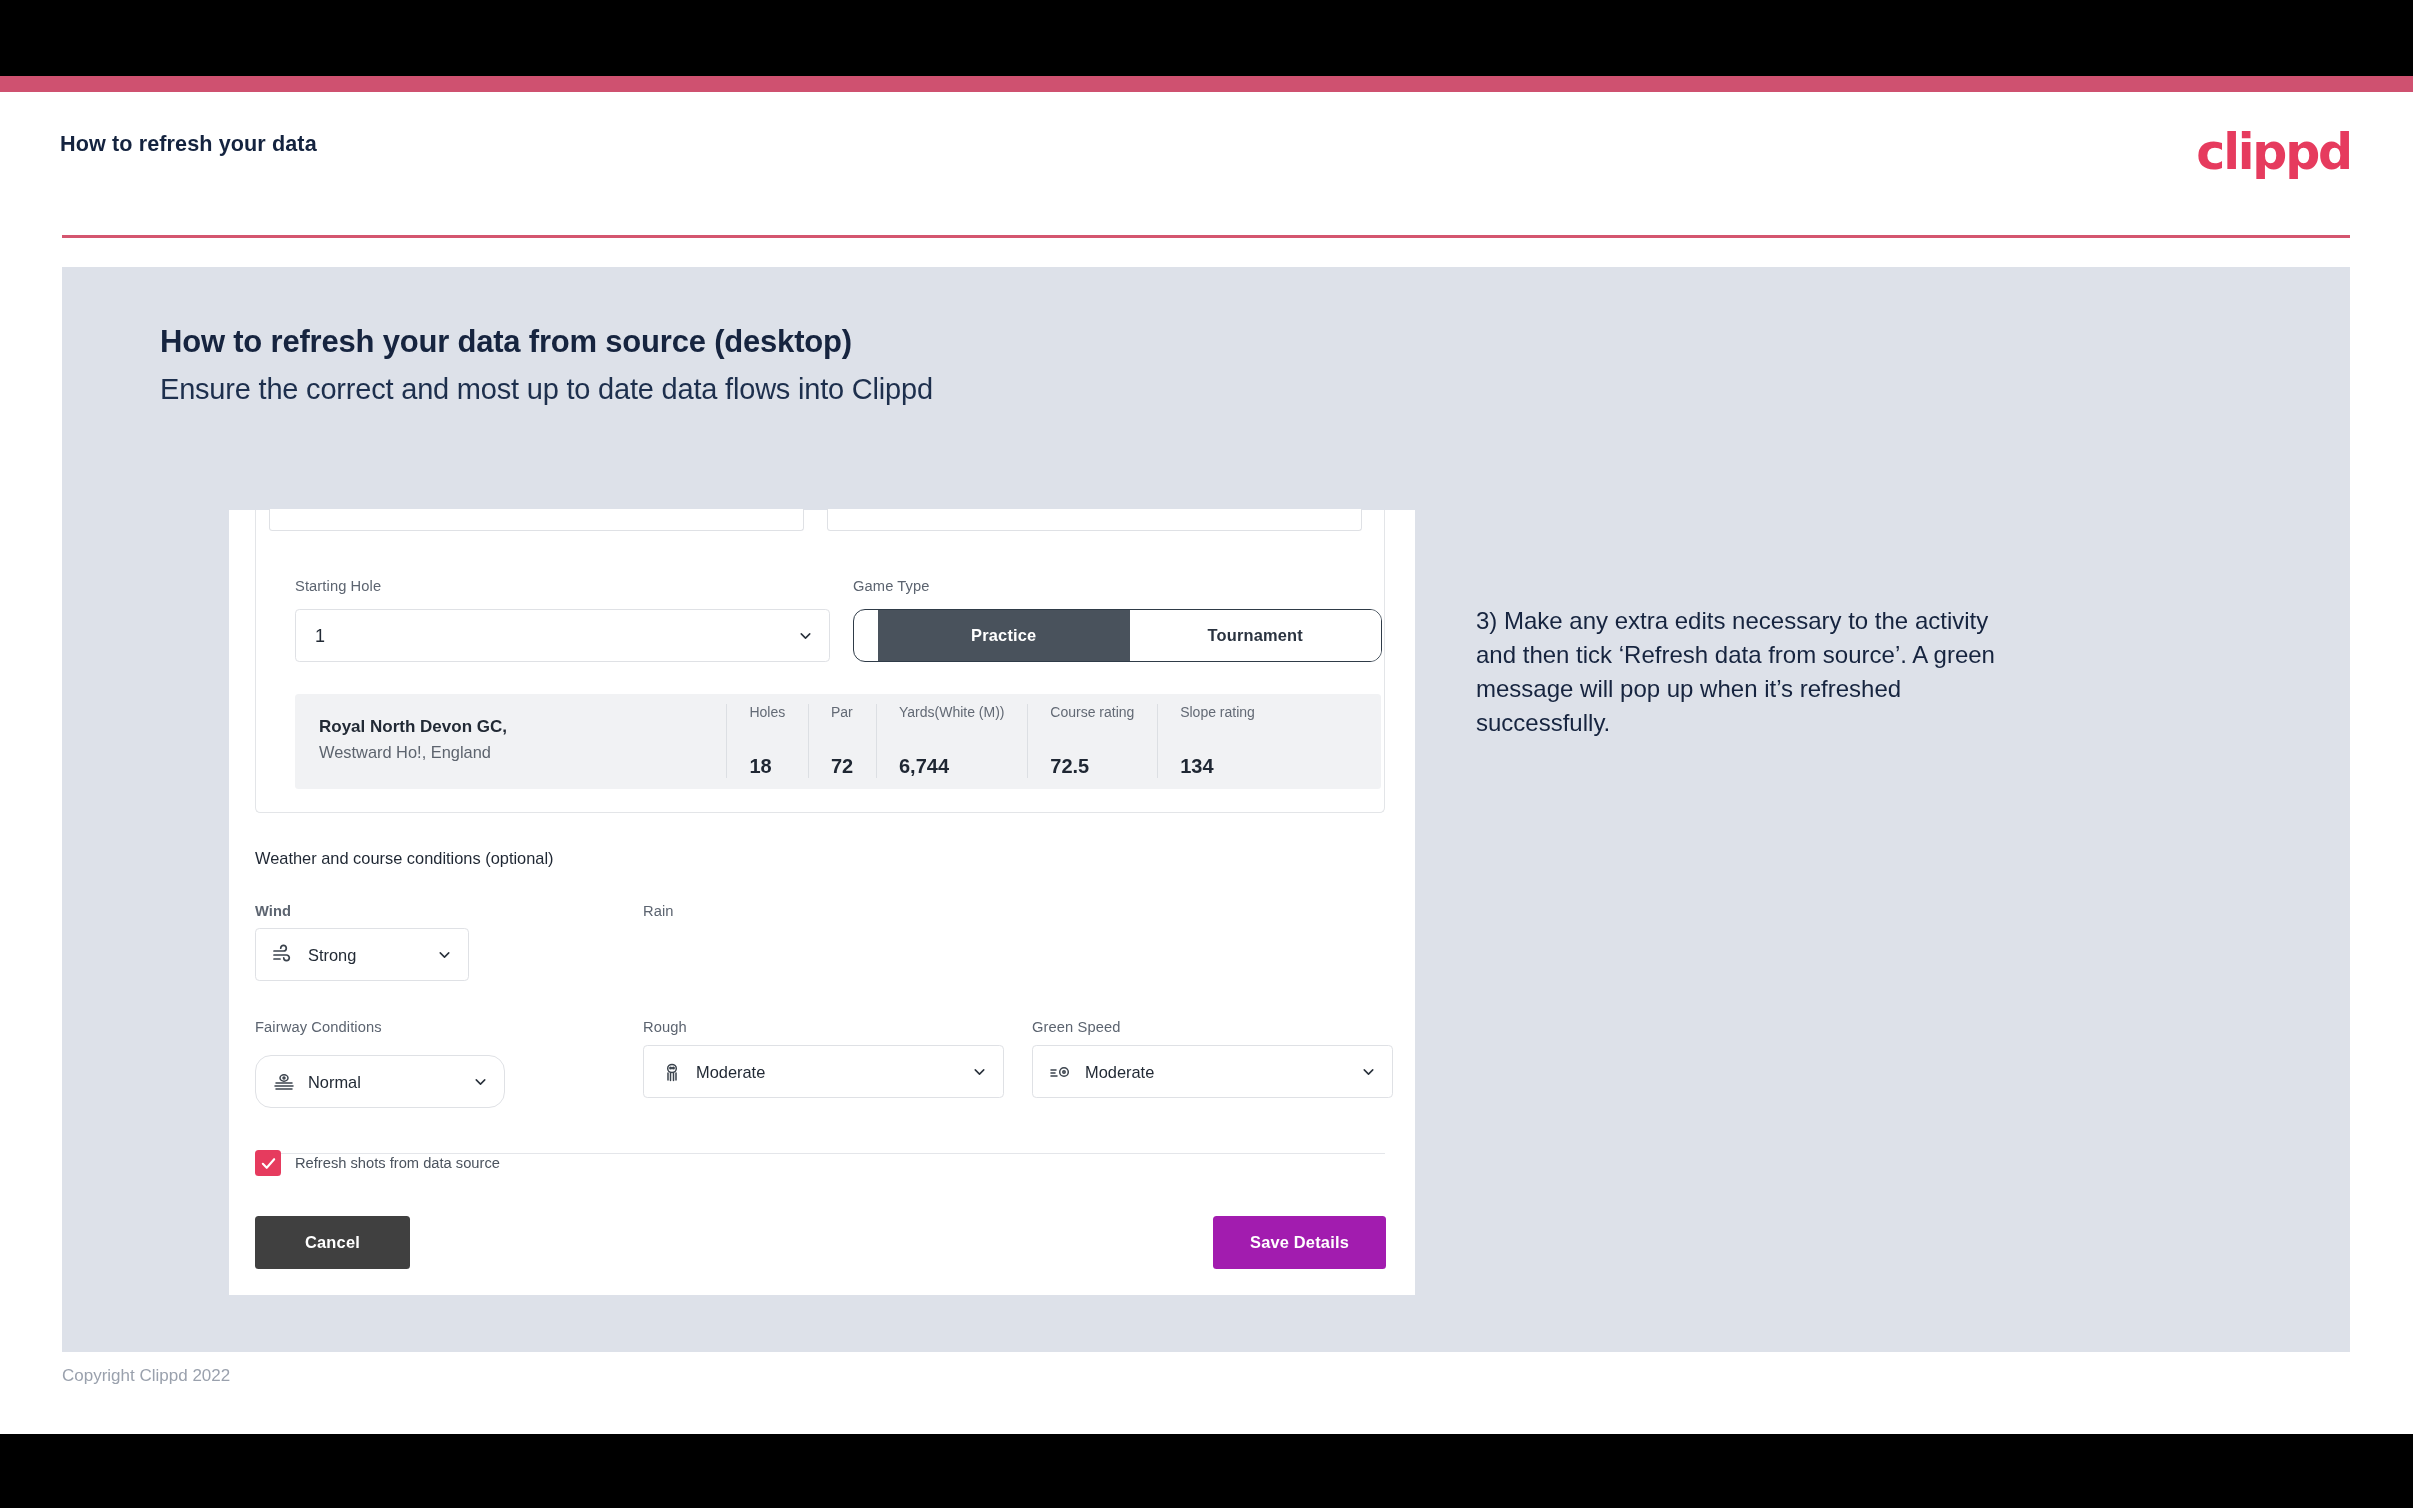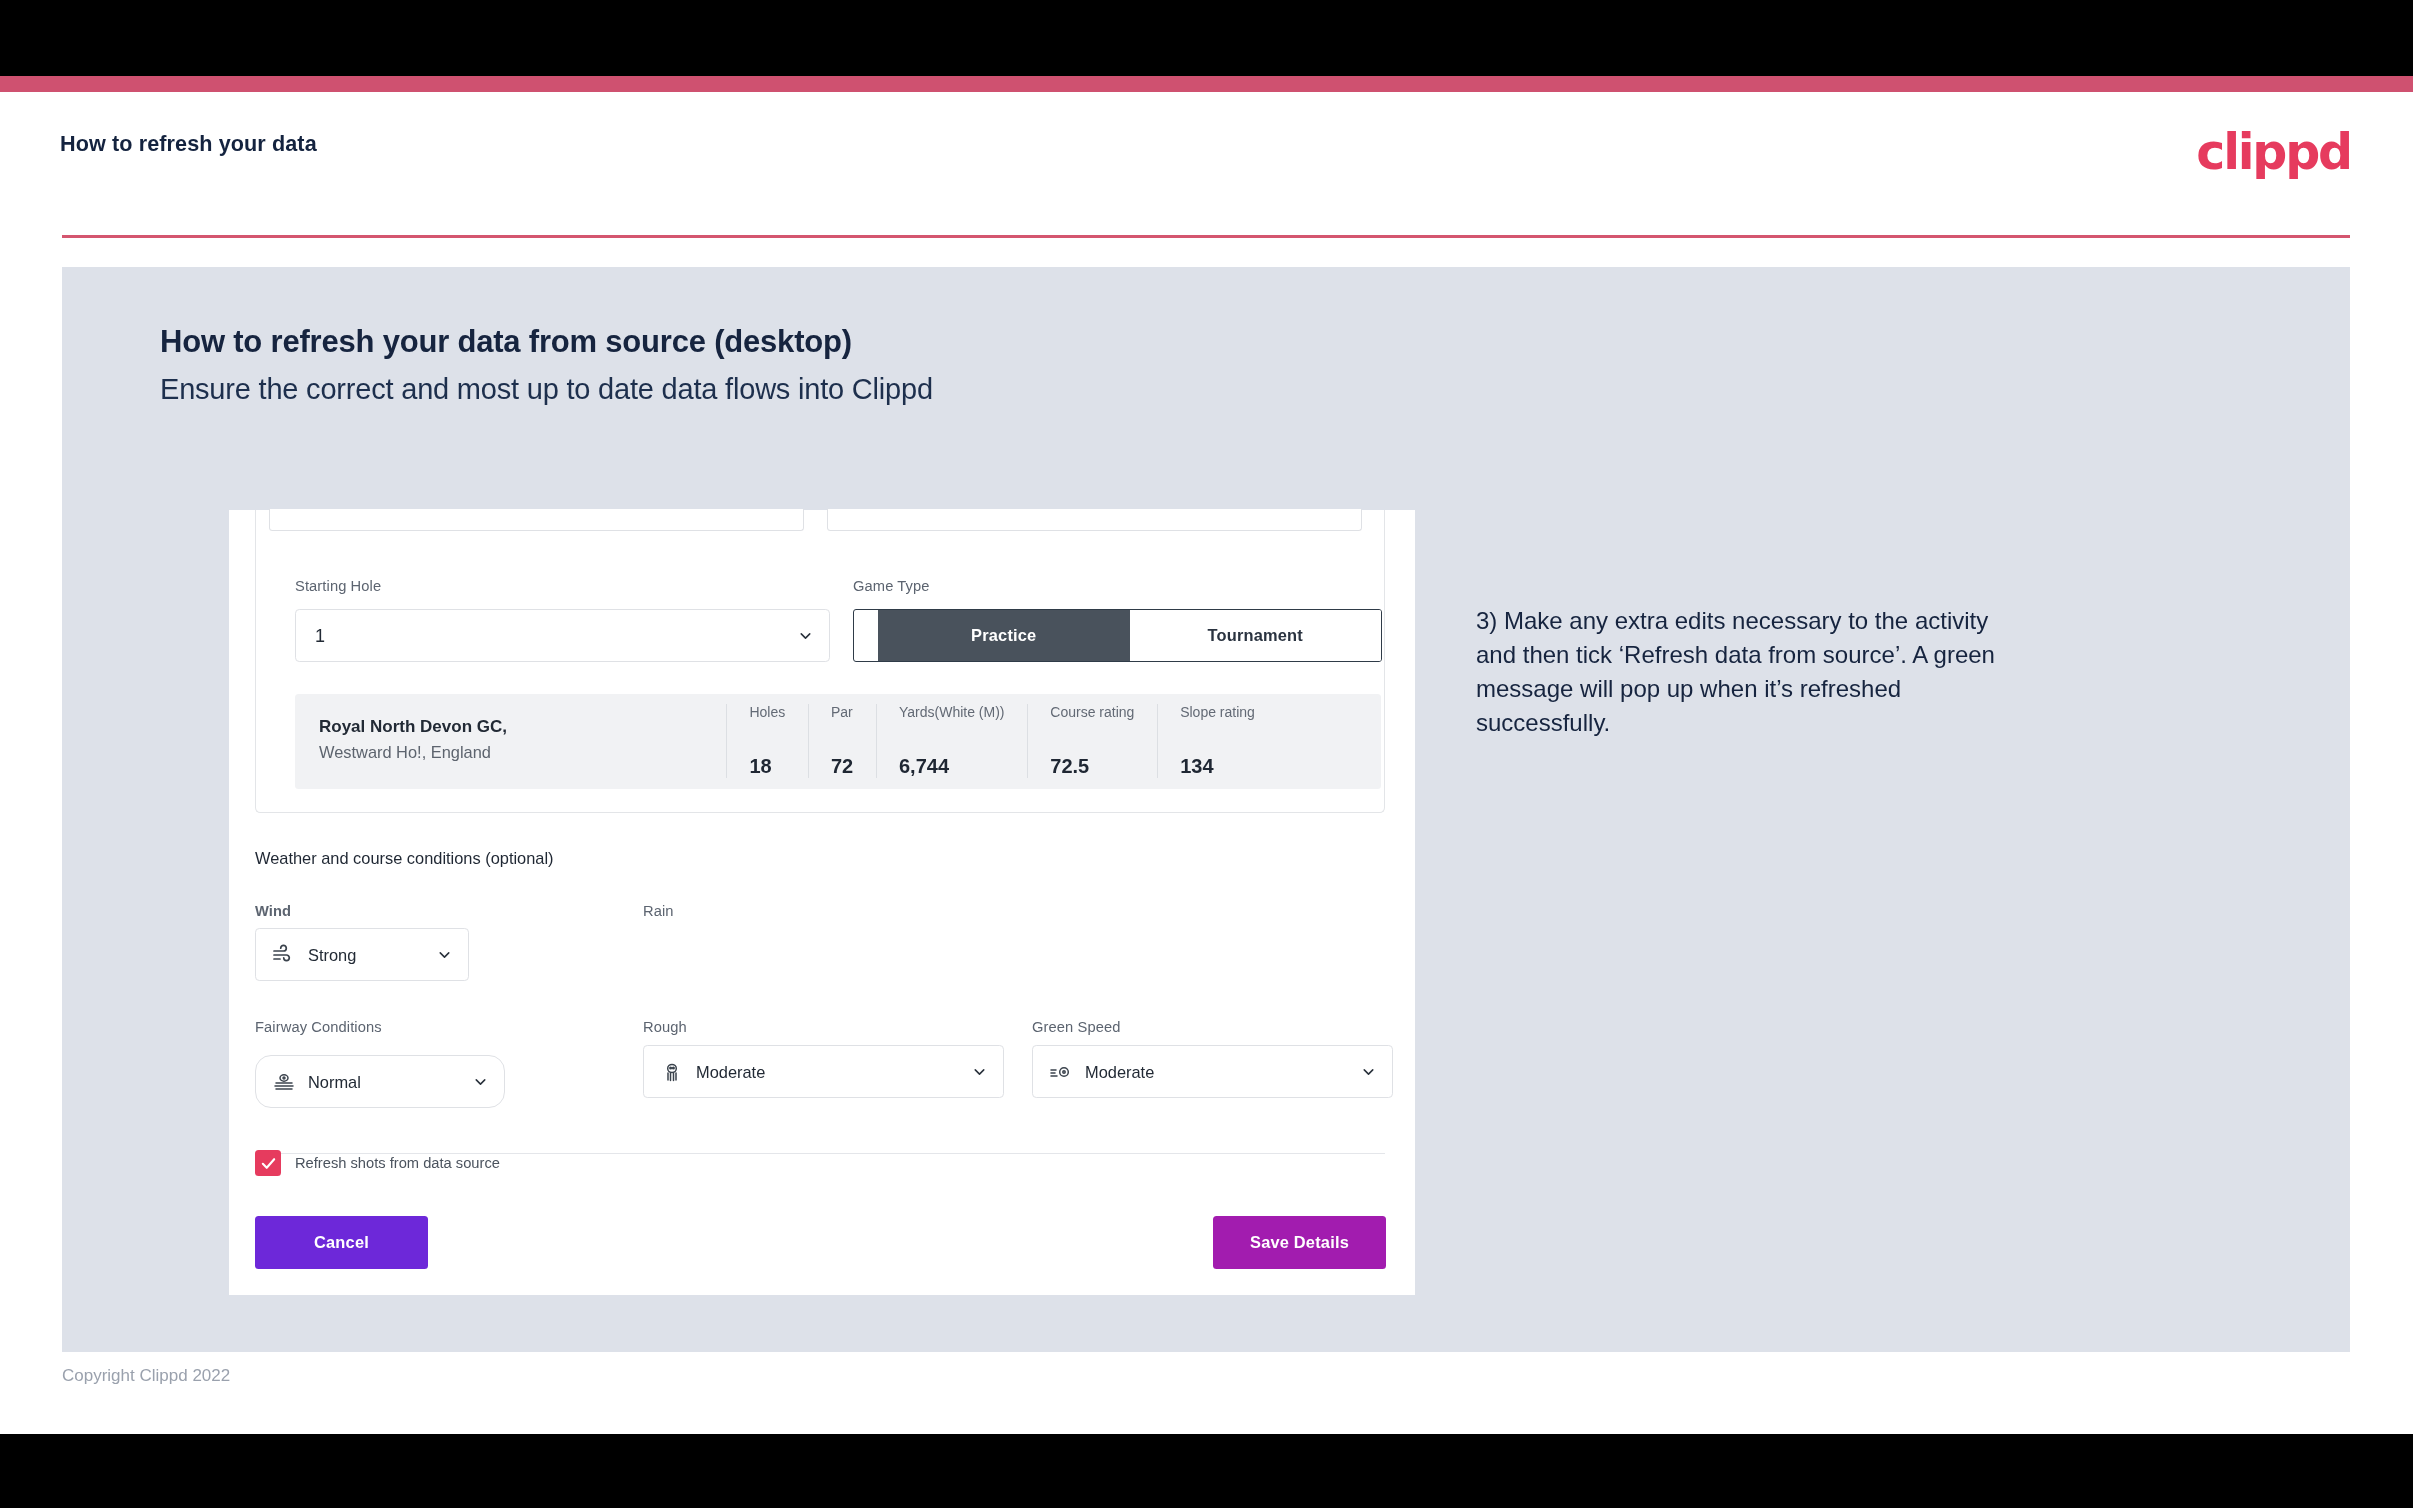--- a/index.html
+++ b/index.html
@@ -80,21 +80,21 @@
   }
   .chev {
     position:absolute; right:15.5px; top:50%; transform:translateY(-50%);
     width:17px; height:17px;
   }
   .chev svg { display:block; width:17px; height:17px; }
 
   
   .toggle {
     position:absolute; left:597px; top:99px; width:529px; height:53px;
-    display:flex; border:0.9px solid #2f3b48; border-radius:3px; overflow:hidden;padding-left:24px;
+    display:flex; border:0.9px solid #2f3b48; border-radius:12px; overflow:hidden;padding-left:24px;
   }
   .toggle .seg {
     flex:1; display:flex; align-items:center; justify-content:center;
     font-size:16.4px; font-weight:600; letter-spacing:0.2px;
   }
   .toggle .seg.on  { background:#49525c; color:#ffffff; }
   .toggle .seg.off { background:#ffffff; color:#2a3340; }
 
   
   .course {
@@ -132,21 +132,21 @@
   }
   .cbox svg { width:17px; height:17px; display:block; }
   .cblabel { margin-left:14px; font-size:14.7px; color:#4b535e; }
 
   
   .btn {
     position:absolute; height:53px; border-radius:3.5px;
     display:flex; align-items:center; justify-content:center;
     font-size:16.4px; font-weight:700; letter-spacing:0.2px;
   }
-  .btn-cancel { left:0px; width:173px; background:#6d28d9; color:#fff; }
+  .btn-cancel { left:0px; width:155px; background:#404040; color:#fff; }
   .btn-save   { width:173px; background:#a21caf; color:#fff; }
 
   
   .note {
     position:absolute; left:1476px; top:604px; width:552px;
     font-size:24px; line-height:1.42; color:#16243f; font-weight:500;
   }
 
   
   .copyright {

